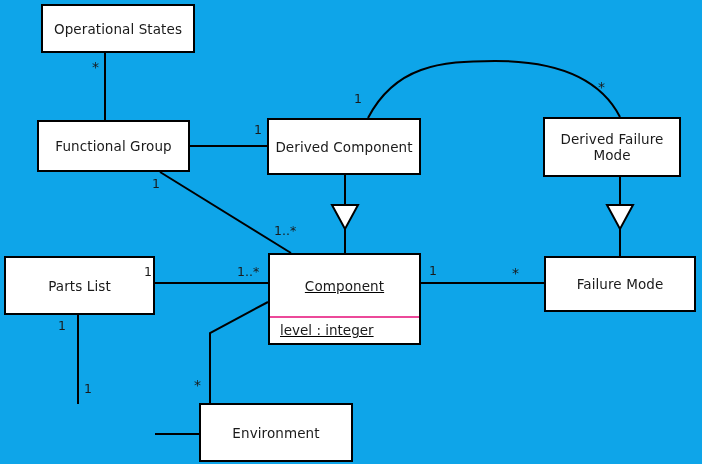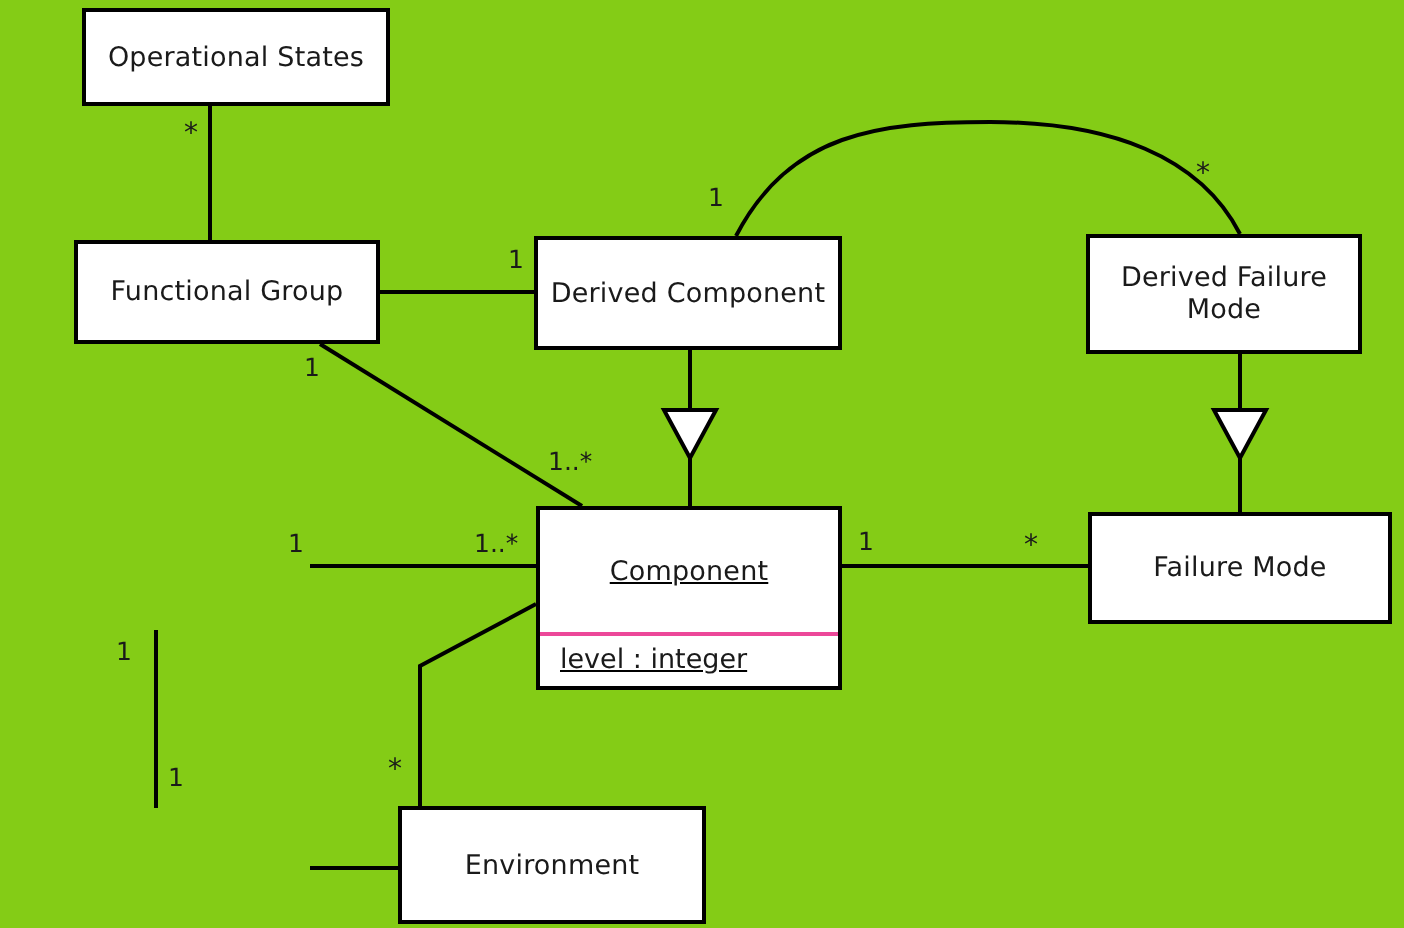--- a/index.html
+++ b/index.html
@@ -4,21 +4,21 @@
 <style>
   html, body {
     margin: 0;
     padding: 0;
     background: #ffffff;
   }
   #diagram-canvas {
     position: relative;
     width: 702px;
     height: 464px;
-    background: #84cc16;
+    background: #0ea5e9;
     font-family: "DejaVu Sans", sans-serif;
     overflow: hidden;
   }
   .uml-class {
     position: absolute;
     box-sizing: border-box;
     border: 2px solid #000000;
     background: #ffffff;
     display: flex;
     flex-direction: column;
@@ -116,20 +116,23 @@
   </div>
 
   <div class="uml-class" style="left:267px; top:118px; width:154px; height:57px;">
     <div class="class-name">Derived Component</div>
   </div>
 
   <div class="uml-class" style="left:543px; top:117px; width:138px; height:60px;">
     <div class="class-name">Derived Failure Mode</div>
   </div>
 
+  <div class="uml-class" style="left:4px; top:256px; width:151px; height:59px;">
+    <div class="class-name">Parts List</div>
+  </div>
 
   <div class="uml-class" style="left:268px; top:253px; width:153px; height:92px;text-decoration:underline;">
     <div class="class-name">Component</div>
     <div class="class-attrs">level : integer</div>
   </div>
 
   <div class="uml-class" style="left:544px; top:256px; width:152px; height:56px;">
     <div class="class-name">Failure Mode</div>
   </div>
 

